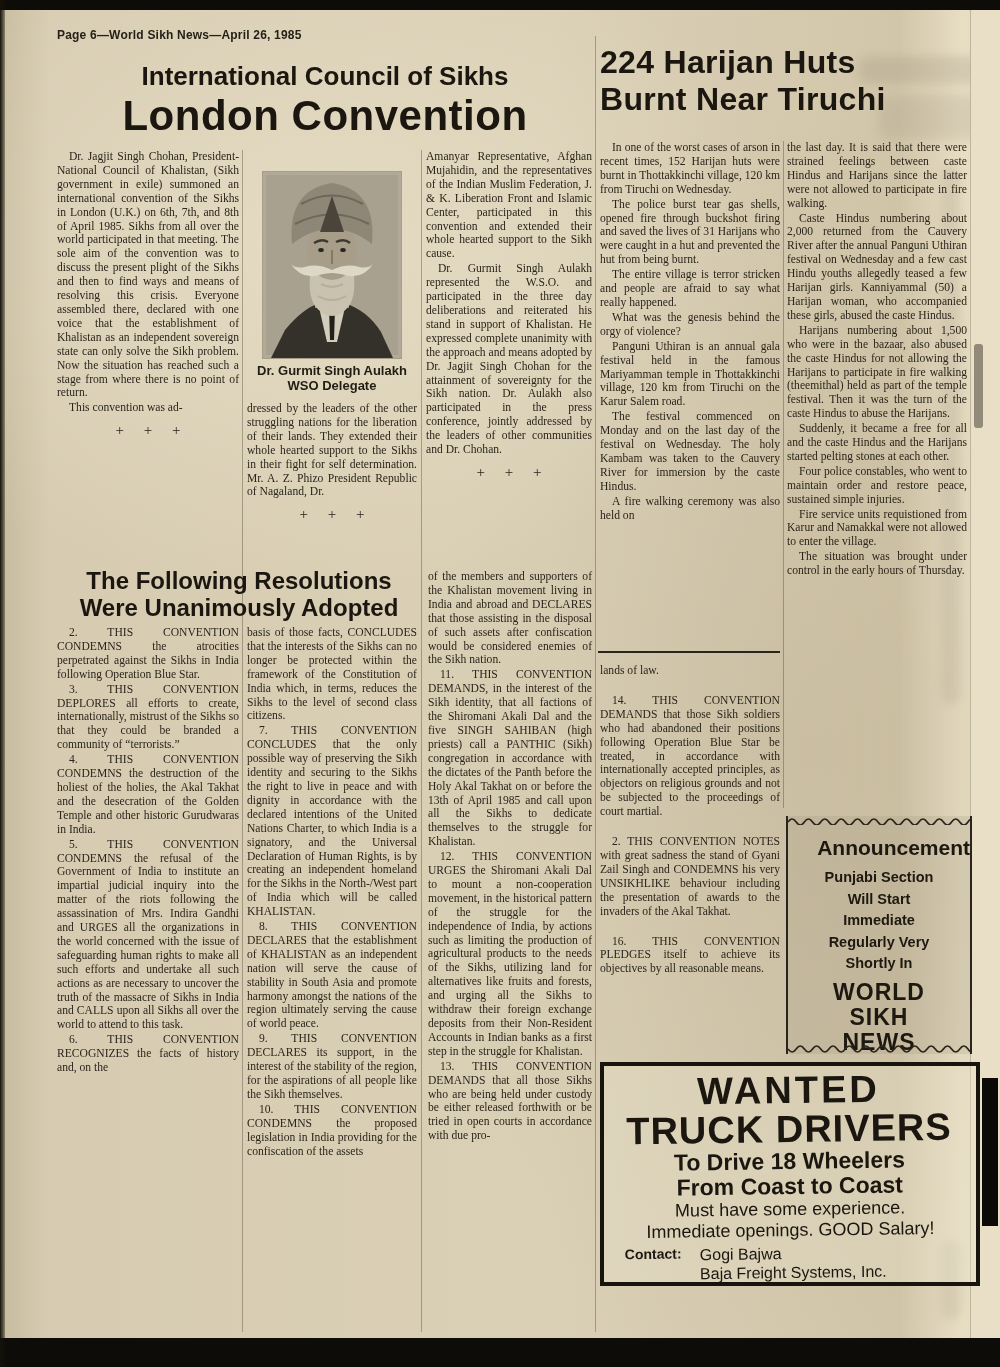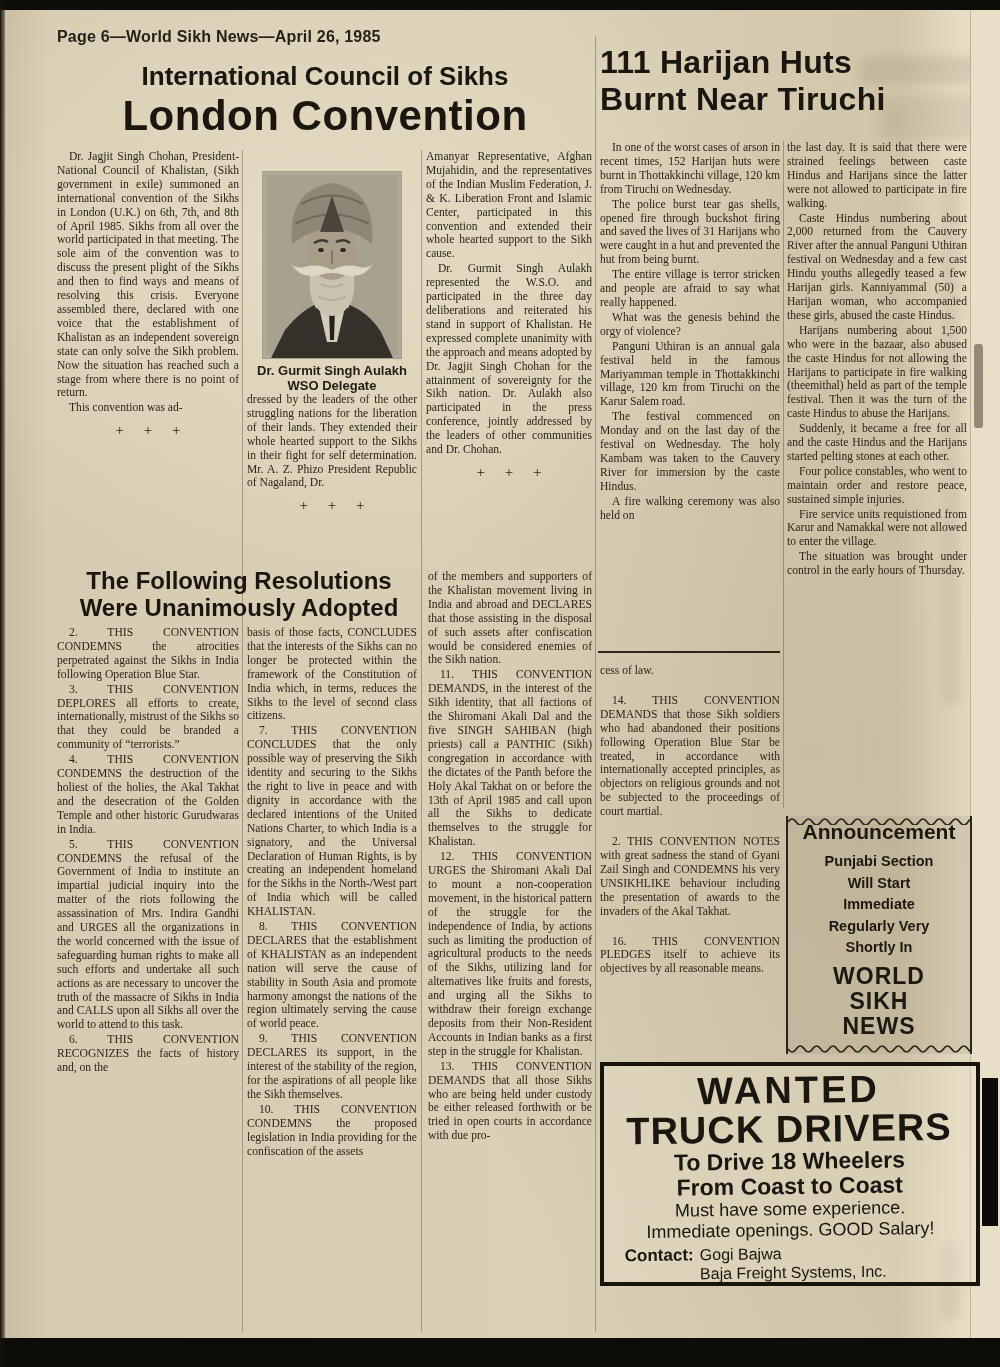--- a/index.html
+++ b/index.html
@@ -25,21 +25,21 @@
   .sm3{left:941px;top:165px;width:20px;height:540px;opacity:.16;filter:blur(4px);}
   .sm4{left:941px;top:1240px;width:20px;height:80px;opacity:.15;filter:blur(4px);}
 
   .vr{position:absolute;width:1px;background:rgba(72,62,46,0.38);}
   .vr1{left:242px;top:150px;height:1182px;}
   .vr2{left:421px;top:150px;height:1182px;}
   .vr3{left:595px;top:36px;height:1296px;}
   .vr4{left:783px;top:141px;height:667px;}
 
   .masthead{position:absolute;left:57px;top:28px;font-family:"Liberation Sans","DejaVu Sans",sans-serif;
-    font-weight:bold;font-size:16px;letter-spacing:.2px;color:#262118;}
+    font-weight:bold;font-size:12px;letter-spacing:.2px;color:#262118;}
 
   .headline{font-family:"Liberation Sans","DejaVu Sans",sans-serif;font-weight:bold;color:#1b1710;margin:0;}
   .london-kicker{position:absolute;left:55px;top:62px;width:540px;text-align:center;font-size:26px;line-height:28px;}
   .london-title{position:absolute;left:55px;top:94px;width:540px;text-align:center;font-size:42px;line-height:44px;letter-spacing:.5px;}
   .harijan-title{position:absolute;left:600px;top:44px;width:380px;font-size:32px;line-height:37px;letter-spacing:.3px;}
   .res-heading{position:absolute;left:60px;top:567px;width:358px;text-align:center;font-size:24px;line-height:27px;}
 
   .col{position:absolute;font-size:11.6px;line-height:13.9px;text-align:justify;}
   .col p{margin:0;text-indent:12px;}
   .col p + p{margin-top:1px;}
@@ -53,44 +53,44 @@
   .hc2{left:787px;top:141px;width:180px;}
   .res4{left:600px;top:664px;width:180px;}
   .rc1{left:57px;top:626px;width:182px;}
   .rc2{left:247px;top:626px;width:170px;}
   .rc3{left:428px;top:570px;width:164px;}
 
   .plus{text-align:center;word-spacing:16px;font-size:15px;margin-top:9px;text-indent:0;color:#2b251b;}
 
   .photo{width:138px;height:186px;margin:22px auto 5px auto;box-shadow:0 0 0 1px rgba(60,50,38,.35);}
   .caption{font-family:"Liberation Sans","DejaVu Sans",sans-serif;font-weight:bold;font-size:13px;line-height:15px;
-    text-align:center;color:#221d14;}
+    text-align:center;color:#221d14;margin-bottom:9px;}
 
   .hrule{position:absolute;left:598px;top:651px;width:182px;height:2px;background:#2a251c;}
 
   .announcement{position:absolute;left:786px;top:816px;width:182px;height:238px;
     border-left:2px solid #2a251c;border-right:2px solid #2a251c;background:rgba(150,140,118,0.18);
     font-family:"Liberation Sans","DejaVu Sans",sans-serif;color:#1d1810;}
   .wave{position:absolute;left:0;width:100%;height:9px;}
   .wave.top{top:0;} .wave.bottom{bottom:0;}
-  .ann-title{font-weight:bold;font-size:21px;text-align:center;margin-top:4px;}
+  .ann-title{font-weight:bold;font-size:21px;text-align:right;margin-top:20px;}
   .ann-line{font-weight:bold;font-size:14.5px;line-height:21.5px;text-align:center;}
   .ann-lines{margin-top:7px;}
   .ann-brand{font-weight:bold;font-size:23px;line-height:25px;text-align:center;letter-spacing:1px;margin-top:5px;}
 
   .wanted{position:absolute;left:600px;top:1062px;width:380px;height:224px;border:4px solid #17130d;
     background:rgba(236,229,206,0.35);box-sizing:border-box;overflow:hidden;
     font-family:"Liberation Sans","DejaVu Sans",sans-serif;color:#1b1710;}
   .w-inner{transform:rotate(-0.8deg);padding-top:5px;}
   .w-h1{font-weight:bold;font-size:38px;line-height:38px;text-align:center;letter-spacing:3px;}
   .w-h2{font-weight:bold;font-size:38px;line-height:40px;text-align:center;letter-spacing:1px;}
   .w-s{font-weight:bold;font-size:23px;line-height:25px;text-align:center;}
   .w-b{font-size:18px;line-height:21px;text-align:center;}
   .w-contact{position:relative;margin-top:3px;}
-  .w-clabel{position:absolute;left:20px;top:0;font-weight:bold;font-size:17px;}
+  .w-clabel{position:absolute;left:20px;top:0;font-weight:bold;font-size:14px;}
   .w-clines{margin-left:95px;font-size:16px;line-height:19px;}
 </style>
 </head>
 <body>
 
 <div class="page">
 
   <div class="smudge sm1"></div>
   <div class="smudge sm2"></div>
   <div class="smudge sm3"></div>
@@ -151,21 +151,21 @@
     <div class="plus">+ + +</div>
   </div>
 
   <div class="col lc3">
     <p class="noindent">Amanyar Representative, Afghan Mujahidin, and the representatives of the Indian Muslim Federation, J. &amp; K. Liberation Front and Islamic Center, participated in this convention and extended their whole hearted support to the Sikh cause.</p>
     <p>Dr. Gurmit Singh Aulakh represented the W.S.O. and participated in the three day deliberations and reiterated his stand in support of Khalistan. He expressed complete unanimity with the approach and means adopted by Dr. Jagjit Singh Chohan for the attainment of sovereignty for the Sikh nation. Dr. Aulakh also participated in the press conference, jointly addressed by the leaders of other communities and Dr. Chohan.</p>
     <div class="plus">+ + +</div>
   </div>
 
   <h2 class="headline harijan-title">
-    <div>111 Harijan Huts</div>
+    <div>224 Harijan Huts</div>
     <div>Burnt Near Tiruchi</div>
   </h2>
 
   <div class="col hc1">
     <p>In one of the worst cases of arson in recent times, 152 Harijan huts were burnt in Thottakkinchi village, 120 km from Tiruchi on Wednesday.</p>
     <p>The police burst tear gas shells, opened fire through buckshot firing and saved the lives of 31 Harijans who were caught in a hut and prevented the hut from being burnt.</p>
     <p>The entire village is terror stricken and people are afraid to say what really happened.</p>
     <p>What was the genesis behind the orgy of violence?</p>
     <p>Panguni Uthiran is an annual gala festival held in the famous Mariyamman temple in Thottakkinchi village, 120 km from Tiruchi on the Karur Salem road.</p>
     <p>The festival commenced on Monday and on the last day of the festival on Wednesday. The holy Kambam was taken to the Cauvery River for immersion by the caste Hindus.</p>
@@ -206,21 +206,21 @@
   </div>
 
   <div class="col rc3">
     <p class="noindent">of the members and supporters of the Khalistan movement living in India and abroad and DECLARES that those assisting in the disposal of such assets after confiscation would be considered enemies of the Sikh nation.</p>
     <p>11. THIS CONVENTION DEMANDS, in the interest of the Sikh identity, that all factions of the Shiromani Akali Dal and the five SINGH SAHIBAN (high priests) call a PANTHIC (Sikh) congregation in accordance with the dictates of the Panth before the Holy Akal Takhat on or before the 13th of April 1985 and call upon all the Sikhs to dedicate themselves to the struggle for Khalistan.</p>
     <p>12. THIS CONVENTION URGES the Shiromani Akali Dal to mount a non-cooperation movement, in the historical pattern of the struggle for the independence of India, by actions such as limiting the production of agricultural products to the needs of the Sikhs, utilizing land for alternatives like fruits and forests, and urging all the Sikhs to withdraw their foreign exchange deposits from their Non-Resident Accounts in Indian banks as a first step in the struggle for Khalistan.</p>
     <p>13. THIS CONVENTION DEMANDS that all those Sikhs who are being held under custody be either released forthwith or be tried in open courts in accordance with due pro-</p>
   </div>
 
   <div class="col res4 gapped">
-    <p class="noindent">cess of law.</p>
+    <p class="noindent">lands of law.</p>
     <p>14. THIS CONVENTION DEMANDS that those Sikh soldiers who had abandoned their positions following Operation Blue Star be treated, in accordance with internationally accepted principles, as objectors on religious grounds and not be subjected to the proceedings of court martial.</p>
     <p>2. THIS CONVENTION NOTES with great sadness the stand of Gyani Zail Singh and CONDEMNS his very UNSIKHLIKE behaviour including the presentation of awards to the invaders of the Akal Takhat.</p>
     <p>16. THIS CONVENTION PLEDGES itself to achieve its objectives by all reasonable means.</p>
   </div>
 
   <aside class="announcement">
     <svg class="wave top" viewBox="0 0 178 9" preserveAspectRatio="none" xmlns="http://www.w3.org/2000/svg">
       <path d="M0 6 q4 -6 8 0 t8 0 t8 0 t8 0 t8 0 t8 0 t8 0 t8 0 t8 0 t8 0 t8 0 t8 0 t8 0 t8 0 t8 0 t8 0 t8 0 t8 0 t8 0 t8 0 t8 0 t8 0 t8 0" stroke="#2a251c" stroke-width="1.6" fill="none"></path>
     </svg>
     <div class="ann-title">Announcement</div>

